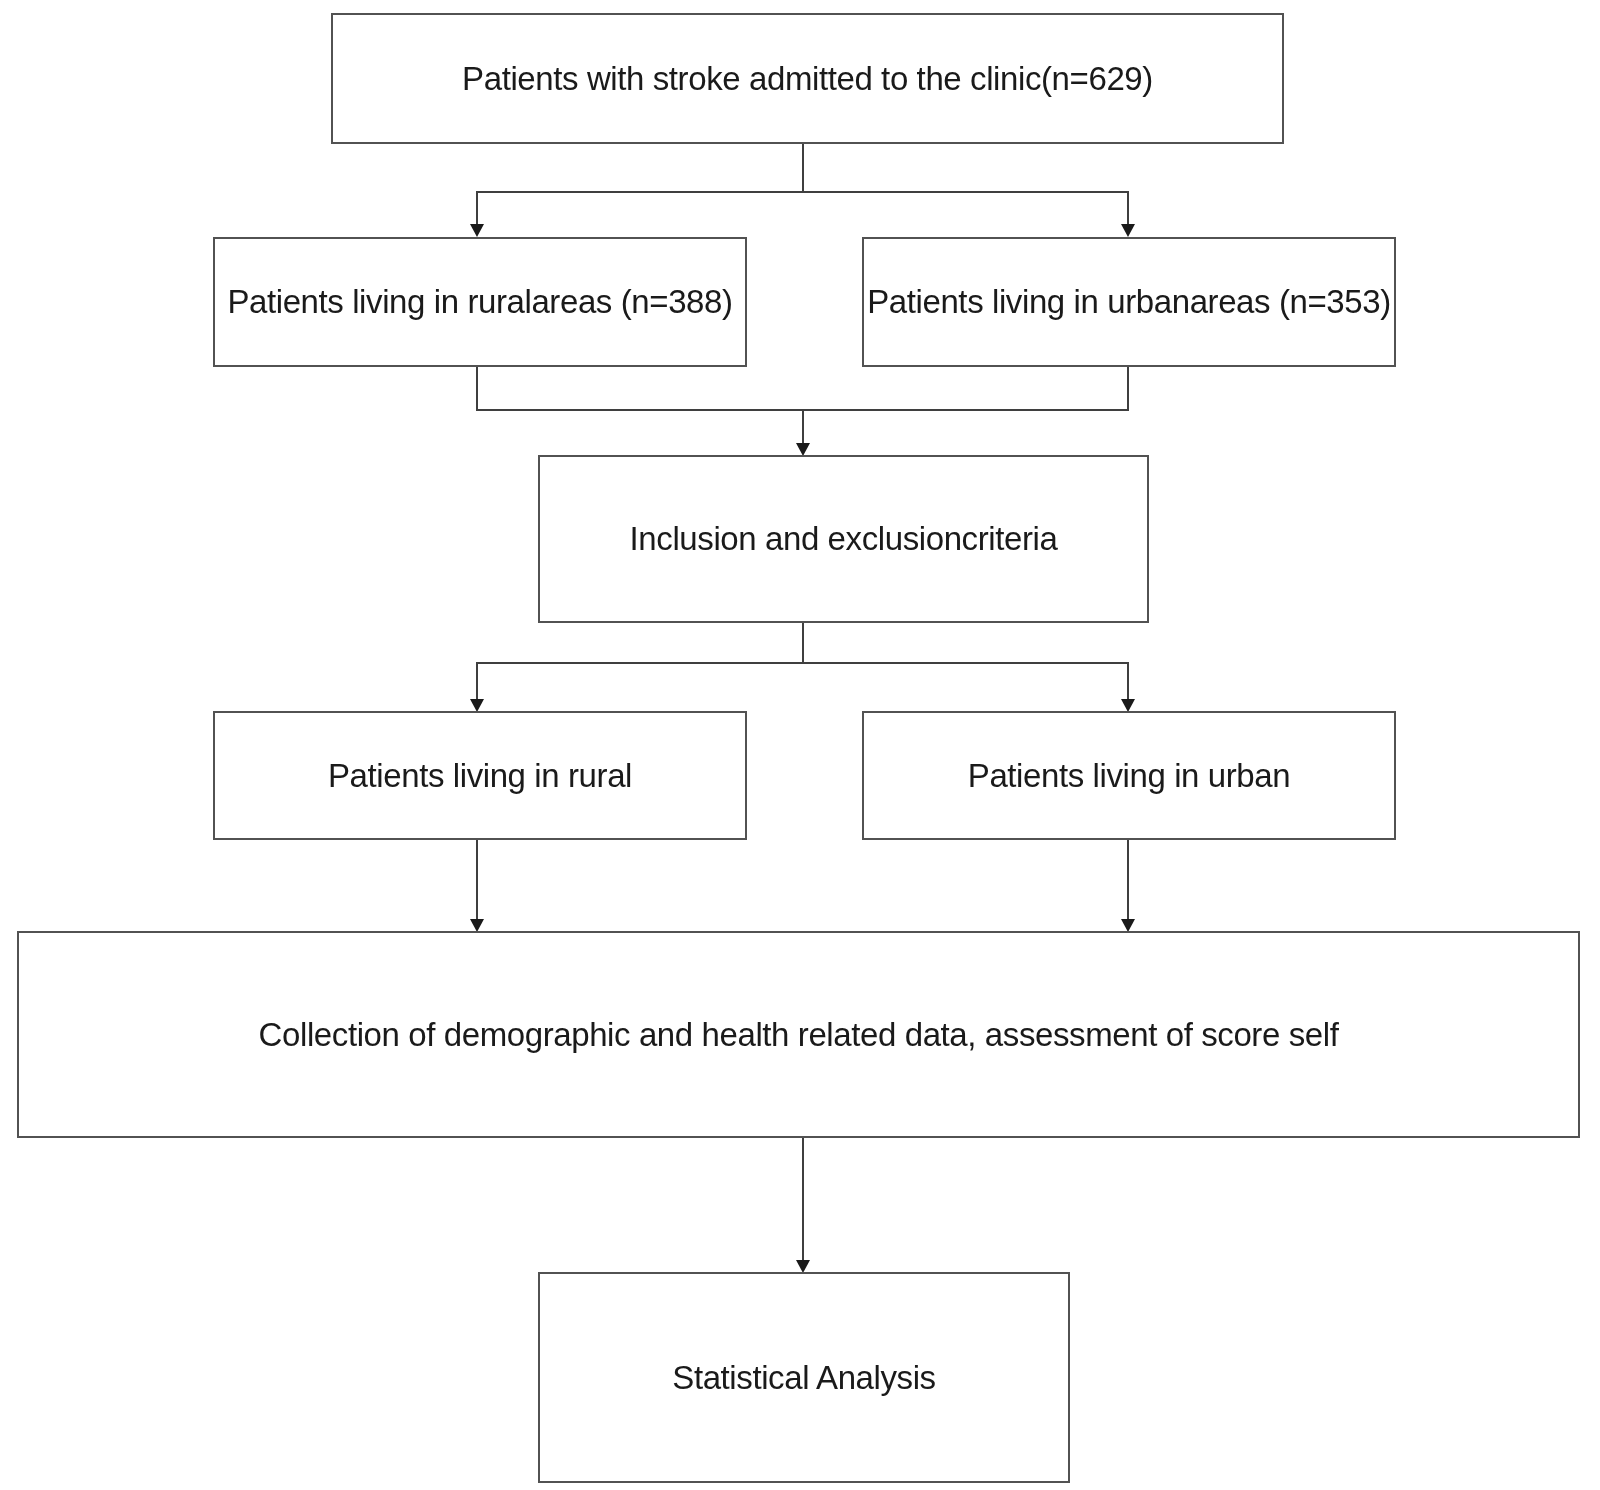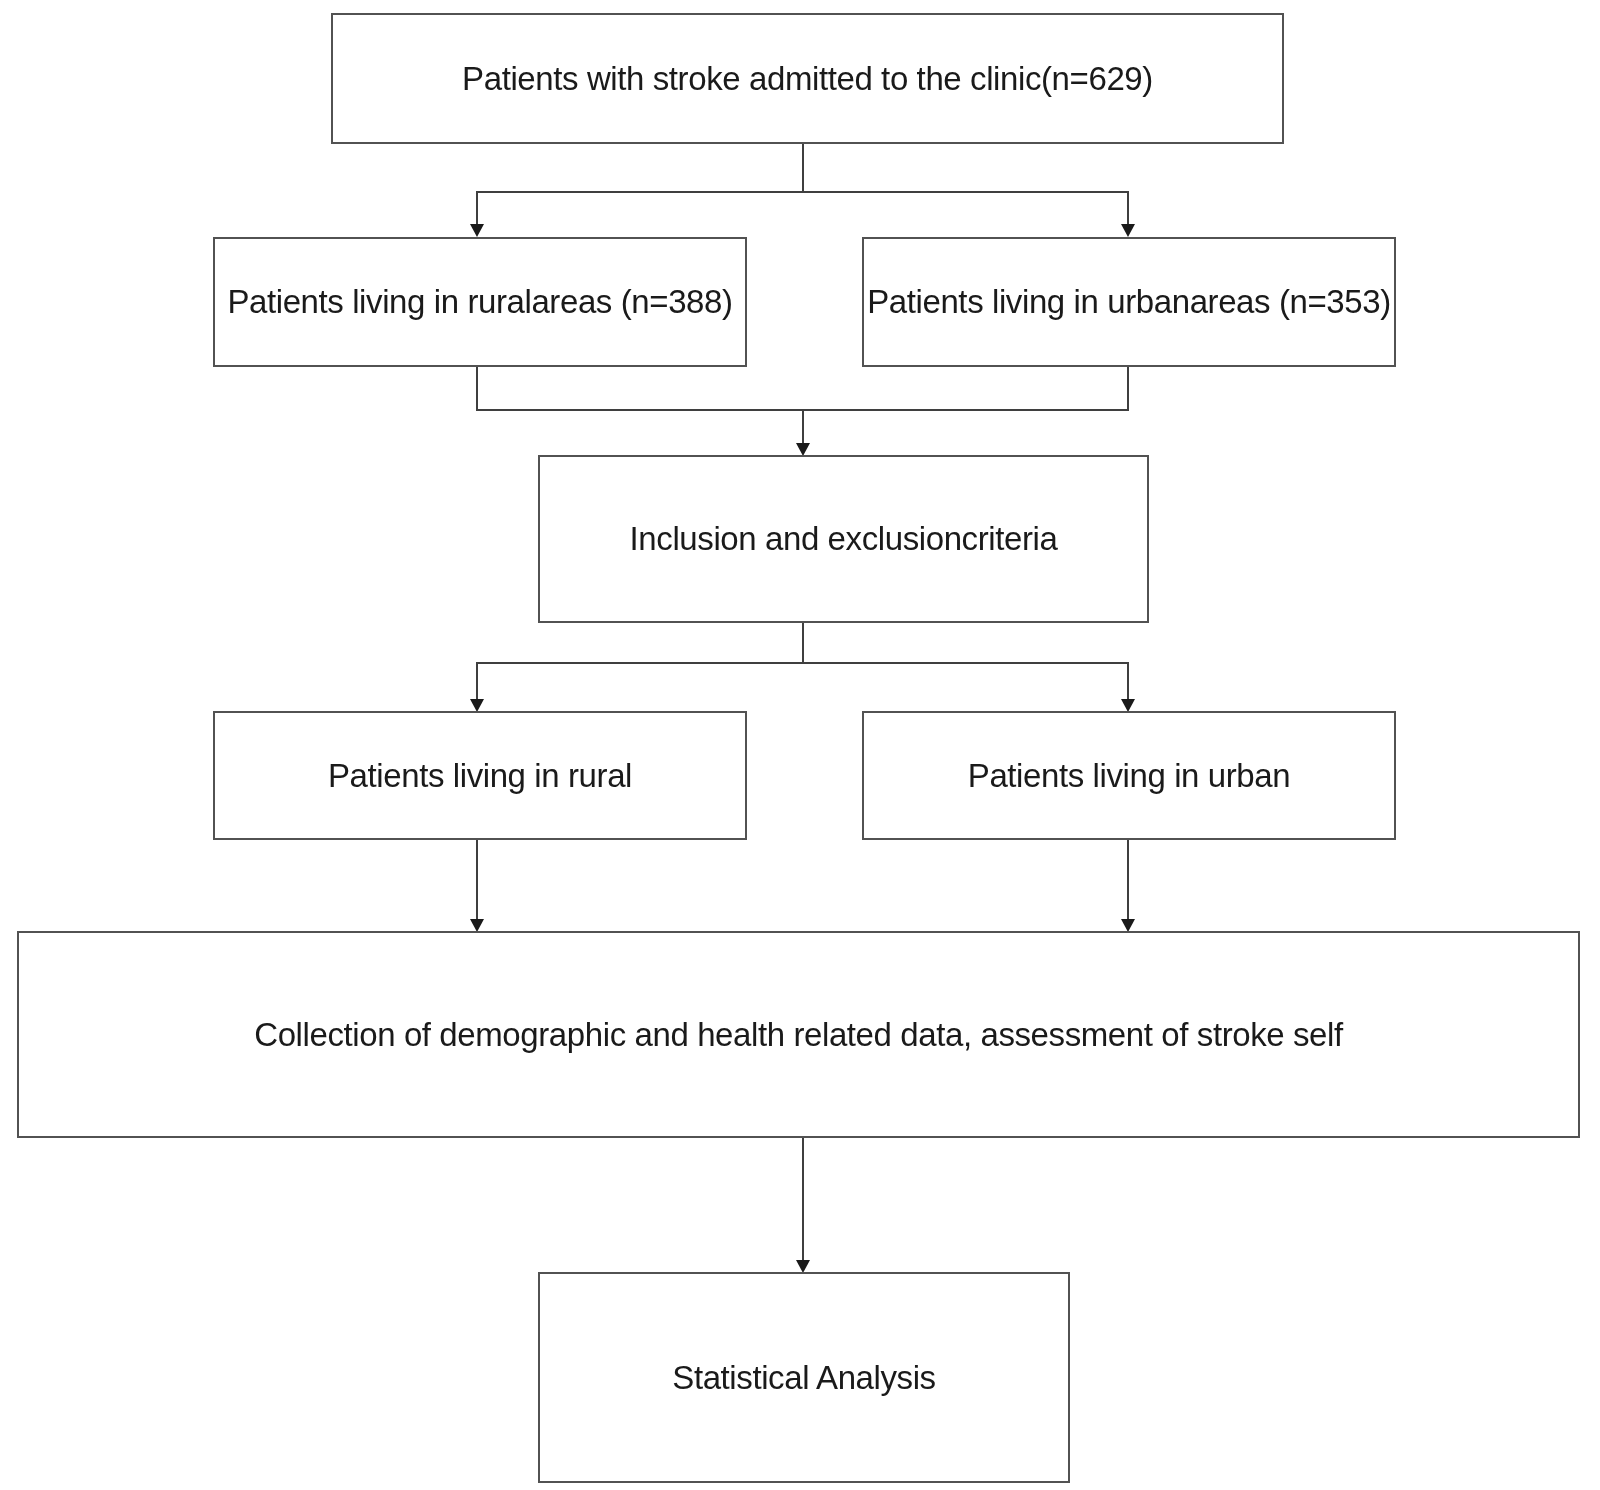--- a/index.html
+++ b/index.html
@@ -122,20 +122,20 @@
 
   <div class="node node-rural-included">
     <div class="node-line">Patients living in rural</div>
   </div>
 
   <div class="node node-urban-included">
     <div class="node-line">Patients living in urban</div>
   </div>
 
   <div class="node node-collection">
-    <div class="node-line">Collection of demographic and health related data, assessment of stroke self</div>
+    <div class="node-line">Collection of demographic and health related data, assessment of score self</div>
   </div>
 
   <div class="node node-analysis">
     <div class="node-line">Statistical Analysis</div>
   </div>
 
 </div>
 
 </body></html>

